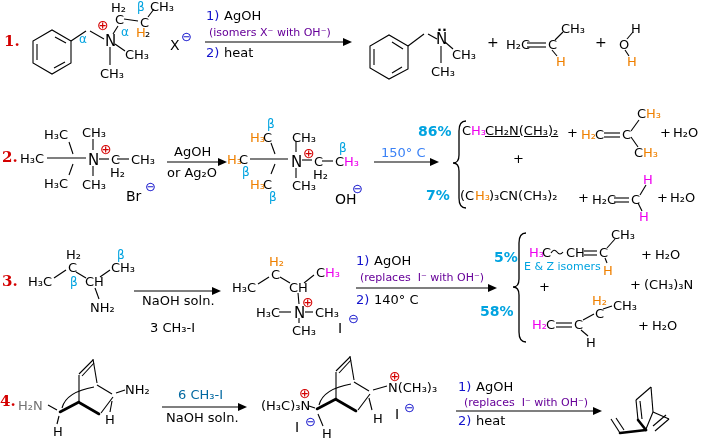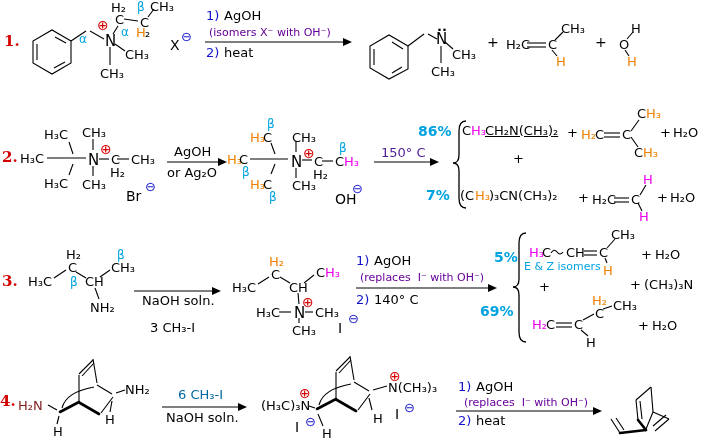--- a/index.html
+++ b/index.html
@@ -219,21 +219,21 @@
       <span class="lbl" style="left: 313px; top: 168px; color: rgb(0, 0, 0);">H₂</span>
       <span class="lbl" style="left: 335px; top: 155px; color: rgb(0, 0, 0);">C</span>
       <span class="lbl" style="left: 344px; top: 155px; color: rgb(238, 0, 238);">H₃</span>
       <span class="lbl" style="left: 339px; top: 142px; color: rgb(0, 163, 224); font-size: 12px;">β</span>
       <span class="lbl" style="left: 250px; top: 178px; color: rgb(239, 128, 0);">H₃</span>
       <span class="lbl" style="left: 263px; top: 178px; color: rgb(0, 0, 0);">C</span>
       <span class="lbl" style="left: 269px; top: 191px; color: rgb(0, 163, 224); font-size: 12px;">β</span>
       <span class="lbl" style="left: 292px; top: 179px; color: rgb(0, 0, 0);">CH₃</span>
       <span class="lbl" style="left: 335px; top: 192px; color: rgb(0, 0, 0); font-size: 14px;">OH</span>
       <span class="lbl" style="left: 352px; top: 182px; color: rgb(20, 20, 204);">⊖</span>
-      <span class="lbl" style="left: 381px; top: 146px; color: #4c1d95;">150° C</span>
+      <span class="lbl" style="left: 381px; top: 146px; color: #3b82f6;">150° C</span>
       <span class="lbl" style="left: 418px; top: 124px; color: rgb(0, 163, 224); font-size: 14px; font-weight: bold;">86%</span>
       <span class="lbl" style="left: 426px; top: 188px; color: rgb(0, 163, 224); font-size: 14px; font-weight: bold;">7%</span>
       <span class="lbl" style="left: 462px; top: 124px; color: rgb(0, 0, 0);">C</span>
       <span class="lbl" style="left: 471px; top: 124px; color: rgb(238, 0, 238);">H₃</span>
       <span class="lbl" style="left: 485px; top: 124px; color: rgb(0, 0, 0); text-decoration: underline;">CH₂N(CH₃)₂</span>
       <span class="lbl" style="left: 567px; top: 126px; color: rgb(0, 0, 0);">+</span>
       <span class="lbl" style="left: 581px; top: 128px; color: rgb(239, 128, 0);">H₂</span>
       <span class="lbl" style="left: 595px; top: 128px; color: rgb(0, 0, 0);">C</span>
       <span class="lbl" style="left: 622px; top: 128px; color: rgb(0, 0, 0);">C</span>
       <span class="lbl" style="left: 637px; top: 107px; color: rgb(0, 0, 0);">C</span>
@@ -276,21 +276,21 @@
       <span class="lbl" style="left: 315px; top: 306px; color: rgb(0, 0, 0);">CH₃</span>
       <span class="lbl" style="left: 292px; top: 324px; color: rgb(0, 0, 0);">CH₃</span>
       <span class="lbl" style="left: 338px; top: 321px; color: rgb(0, 0, 0); font-size: 14px;">I</span>
       <span class="lbl" style="left: 348px; top: 312px; color: rgb(20, 20, 204);">⊖</span>
       <span class="lbl" style="left: 356px; top: 254px; color: rgb(20, 20, 204);">1)</span>
       <span class="lbl" style="left: 374px; top: 254px; color: rgb(0, 0, 0);">AgOH</span>
       <span class="lbl" style="left: 360px; top: 272px; color: rgb(102, 0, 153); font-size: 11px;">(replaces  I⁻ with OH⁻)</span>
       <span class="lbl" style="left: 356px; top: 293px; color: rgb(20, 20, 204);">2)</span>
       <span class="lbl" style="left: 374px; top: 293px; color: rgb(0, 0, 0);">140° C</span>
       <span class="lbl" style="left: 494px; top: 250px; color: rgb(0, 163, 224); font-size: 14px; font-weight: bold;">5%</span>
-      <span class="lbl" style="left: 480px; top: 304px; color: rgb(0, 163, 224); font-size: 14px; font-weight: bold;">69%</span>
+      <span class="lbl" style="left: 480px; top: 304px; color: rgb(0, 163, 224); font-size: 14px; font-weight: bold;">58%</span>
       <span class="lbl" style="left: 529px; top: 246px; color: rgb(238, 0, 238);">H₃</span>
       <span class="lbl" style="left: 542px; top: 246px; color: rgb(0, 0, 0);">C</span>
       <span class="lbl" style="left: 566px; top: 246px; color: rgb(0, 0, 0);">CH</span>
       <span class="lbl" style="left: 599px; top: 246px; color: rgb(0, 0, 0);">C</span>
       <span class="lbl" style="left: 611px; top: 228px; color: rgb(0, 0, 0);">CH₃</span>
       <span class="lbl" style="left: 603px; top: 264px; color: rgb(239, 128, 0);">H</span>
       <span class="lbl" style="left: 524px; top: 261px; color: rgb(0, 163, 224); font-size: 11px;">E &amp; Z isomers</span>
       <span class="lbl" style="left: 641px; top: 248px; color: rgb(0, 0, 0);">+</span>
       <span class="lbl" style="left: 655px; top: 248px; color: rgb(0, 0, 0);">H₂O</span>
       <span class="lbl" style="left: 539px; top: 280px; color: rgb(0, 0, 0);">+</span>
@@ -299,21 +299,21 @@
       <span class="lbl" style="left: 592px; top: 294px; color: rgb(239, 128, 0);">H₂</span>
       <span class="lbl" style="left: 595px; top: 307px; color: rgb(0, 0, 0);">C</span>
       <span class="lbl" style="left: 613px; top: 299px; color: rgb(0, 0, 0);">CH₃</span>
       <span class="lbl" style="left: 532px; top: 318px; color: rgb(238, 0, 238);">H₂</span>
       <span class="lbl" style="left: 546px; top: 318px; color: rgb(0, 0, 0);">C</span>
       <span class="lbl" style="left: 574px; top: 318px; color: rgb(0, 0, 0);">C</span>
       <span class="lbl" style="left: 586px; top: 336px; color: rgb(0, 0, 0);">H</span>
       <span class="lbl" style="left: 638px; top: 319px; color: rgb(0, 0, 0);">+</span>
       <span class="lbl" style="left: 652px; top: 319px; color: rgb(0, 0, 0);">H₂O</span>
       <span class="lbl" style="left: 0px; top: 394px; color: rgb(212, 0, 0); font-size: 15px; font-weight: bold; font-family: &quot;DejaVu Serif&quot;, serif;">4.</span>
-      <span class="lbl" style="left: 18px; top: 399px; color: #7f1d1d;">H₂N</span>
+      <span class="lbl" style="left: 18px; top: 399px; color: #737373;">H₂N</span>
       <span class="lbl" style="left: 125px; top: 383px; color: rgb(0, 0, 0);">NH₂</span>
       <span class="lbl" style="left: 53px; top: 425px; color: rgb(0, 0, 0);">H</span>
       <span class="lbl" style="left: 105px; top: 413px; color: rgb(0, 0, 0);">H</span>
       <span class="lbl" style="left: 178px; top: 388px; color: #0369a1;">6 CH₃-I</span>
       <span class="lbl" style="left: 166px; top: 411px; color: rgb(0, 0, 0);">NaOH soln.</span>
       <span class="lbl" style="left: 261px; top: 399px; color: rgb(0, 0, 0);">(H₃C)₃N</span>
       <span class="lbl" style="left: 299px; top: 386px; color: rgb(212, 0, 0); font-size: 14px;">⊕</span>
       <span class="lbl" style="left: 295px; top: 420px; color: rgb(0, 0, 0); font-size: 14px;">I</span>
       <span class="lbl" style="left: 305px; top: 415px; color: rgb(20, 20, 204);">⊖</span>
       <span class="lbl" style="left: 389px; top: 369px; color: rgb(212, 0, 0); font-size: 14px;">⊕</span>

